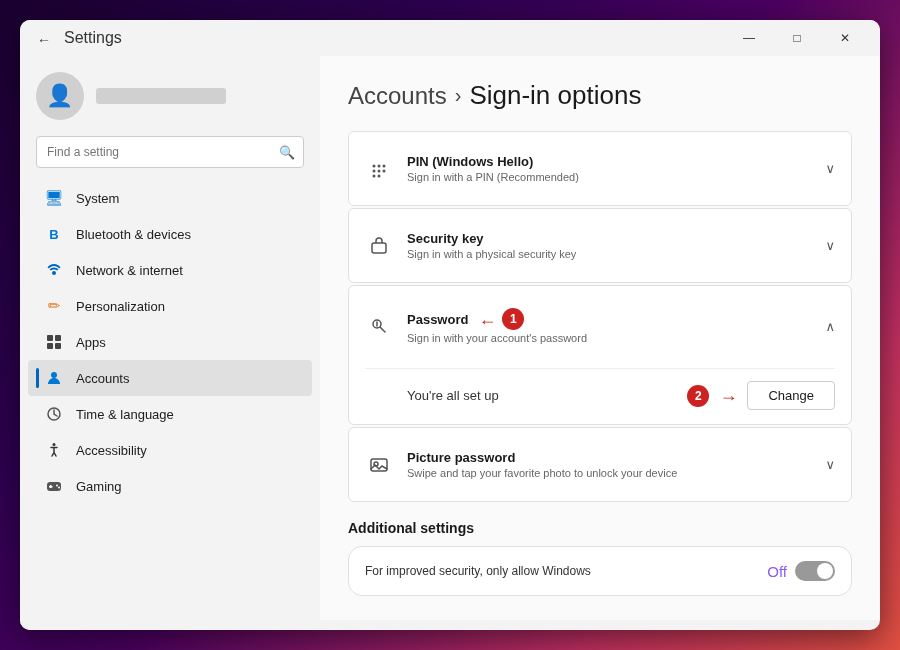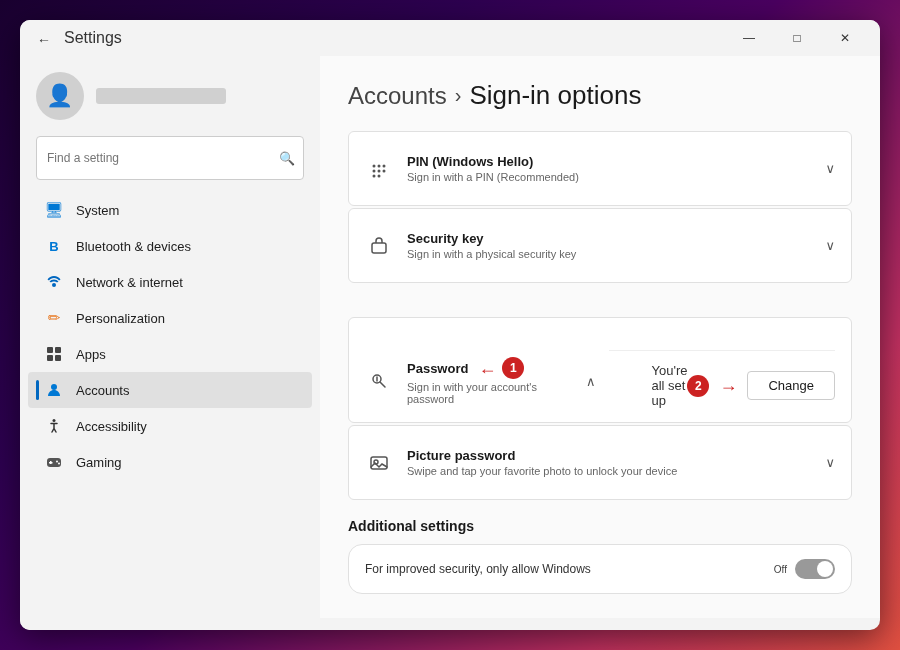--- a/index.html
+++ b/index.html
@@ -100,21 +100,21 @@
       height: 16px;
       background: #d0d0d0;
       border-radius: 3px;
     }
     .search-box {
       margin: 4px 16px 8px 16px;
       position: relative;
     }
     .search-input {
       width: 100%;
-      height: 44px;
+      height: 32px;
       border: 1px solid #ccc;
       border-radius: 4px;
       padding: 0 20px 0 10px;
       font-size: 12px;
       background: white;
       outline: none;
       color: #666;
     }
     .search-icon {
       position: absolute;
@@ -229,24 +229,23 @@
     .option-desc {
       font-size: 11px;
       color: #666;
     }
     .option-chevron {
       font-size: 13px;
       color: #555;
     }
     
     .option-item.expanded {
-      flex-direction: row;
+      flex-direction: column;
       align-items: stretch;
       padding-bottom: 0;
-      margin-top: 32px;
     }
     .option-header {
       display: flex;
       align-items: center;
       gap: 14px;
       width: 100%;
     }
     .option-expanded-body {
       padding: 12px 0 14px 42px;
       display: flex;
@@ -289,22 +288,22 @@
       max-width: 480px;
       line-height: 1.5;
     }
     .toggle-container {
       display: flex;
       align-items: center;
       gap: 8px;
       flex-shrink: 0;
     }
     .toggle-label {
-      font-size: 10px;
-      color: #404040;
+      font-size: 15px;
+      color: #8b5cf6;
     }
     .toggle {
       width: 40px;
       height: 20px;
       background: #999;
       border-radius: 10px;
       position: relative;
       cursor: pointer;
     }
     .toggle::after {
@@ -415,20 +414,29 @@
           <span>Apps</span>
         </li>
         <li class="nav-item active">
           <span class="nav-icon icon-accounts">
             <svg width="16" height="16" viewBox="0 0 16 16" fill="#0078d4">
               <circle cx="8" cy="5" r="3"></circle>
               <path d="M2 14c0-3.3 2.7-6 6-6s6 2.7 6 6H2z"></path>
             </svg>
           </span>
           <span>Accounts</span>
+        </li>
+        <li class="nav-item">
+          <span class="nav-icon icon-time">
+            <svg width="16" height="16" viewBox="0 0 16 16" fill="none" stroke="#555" stroke-width="1.5">
+              <circle cx="8" cy="8" r="6"></circle>
+              <path d="M8 4v4l3 2" stroke-linecap="round"></path>
+            </svg>
+          </span>
+          <span>Time &amp; language</span>
         </li>
         <li class="nav-item">
           <span class="nav-icon">
             <svg width="16" height="16" viewBox="0 0 16 16" fill="#333">
               <circle cx="8" cy="2.5" r="1.5"></circle>
               <path d="M5 5.5h6M8 5.5v5M6 14l2-3.5 2 3.5" stroke="#333" stroke-width="1.5" fill="none" stroke-linecap="round"></path>
             </svg>
           </span>
           <span>Accessibility</span>
         </li>

